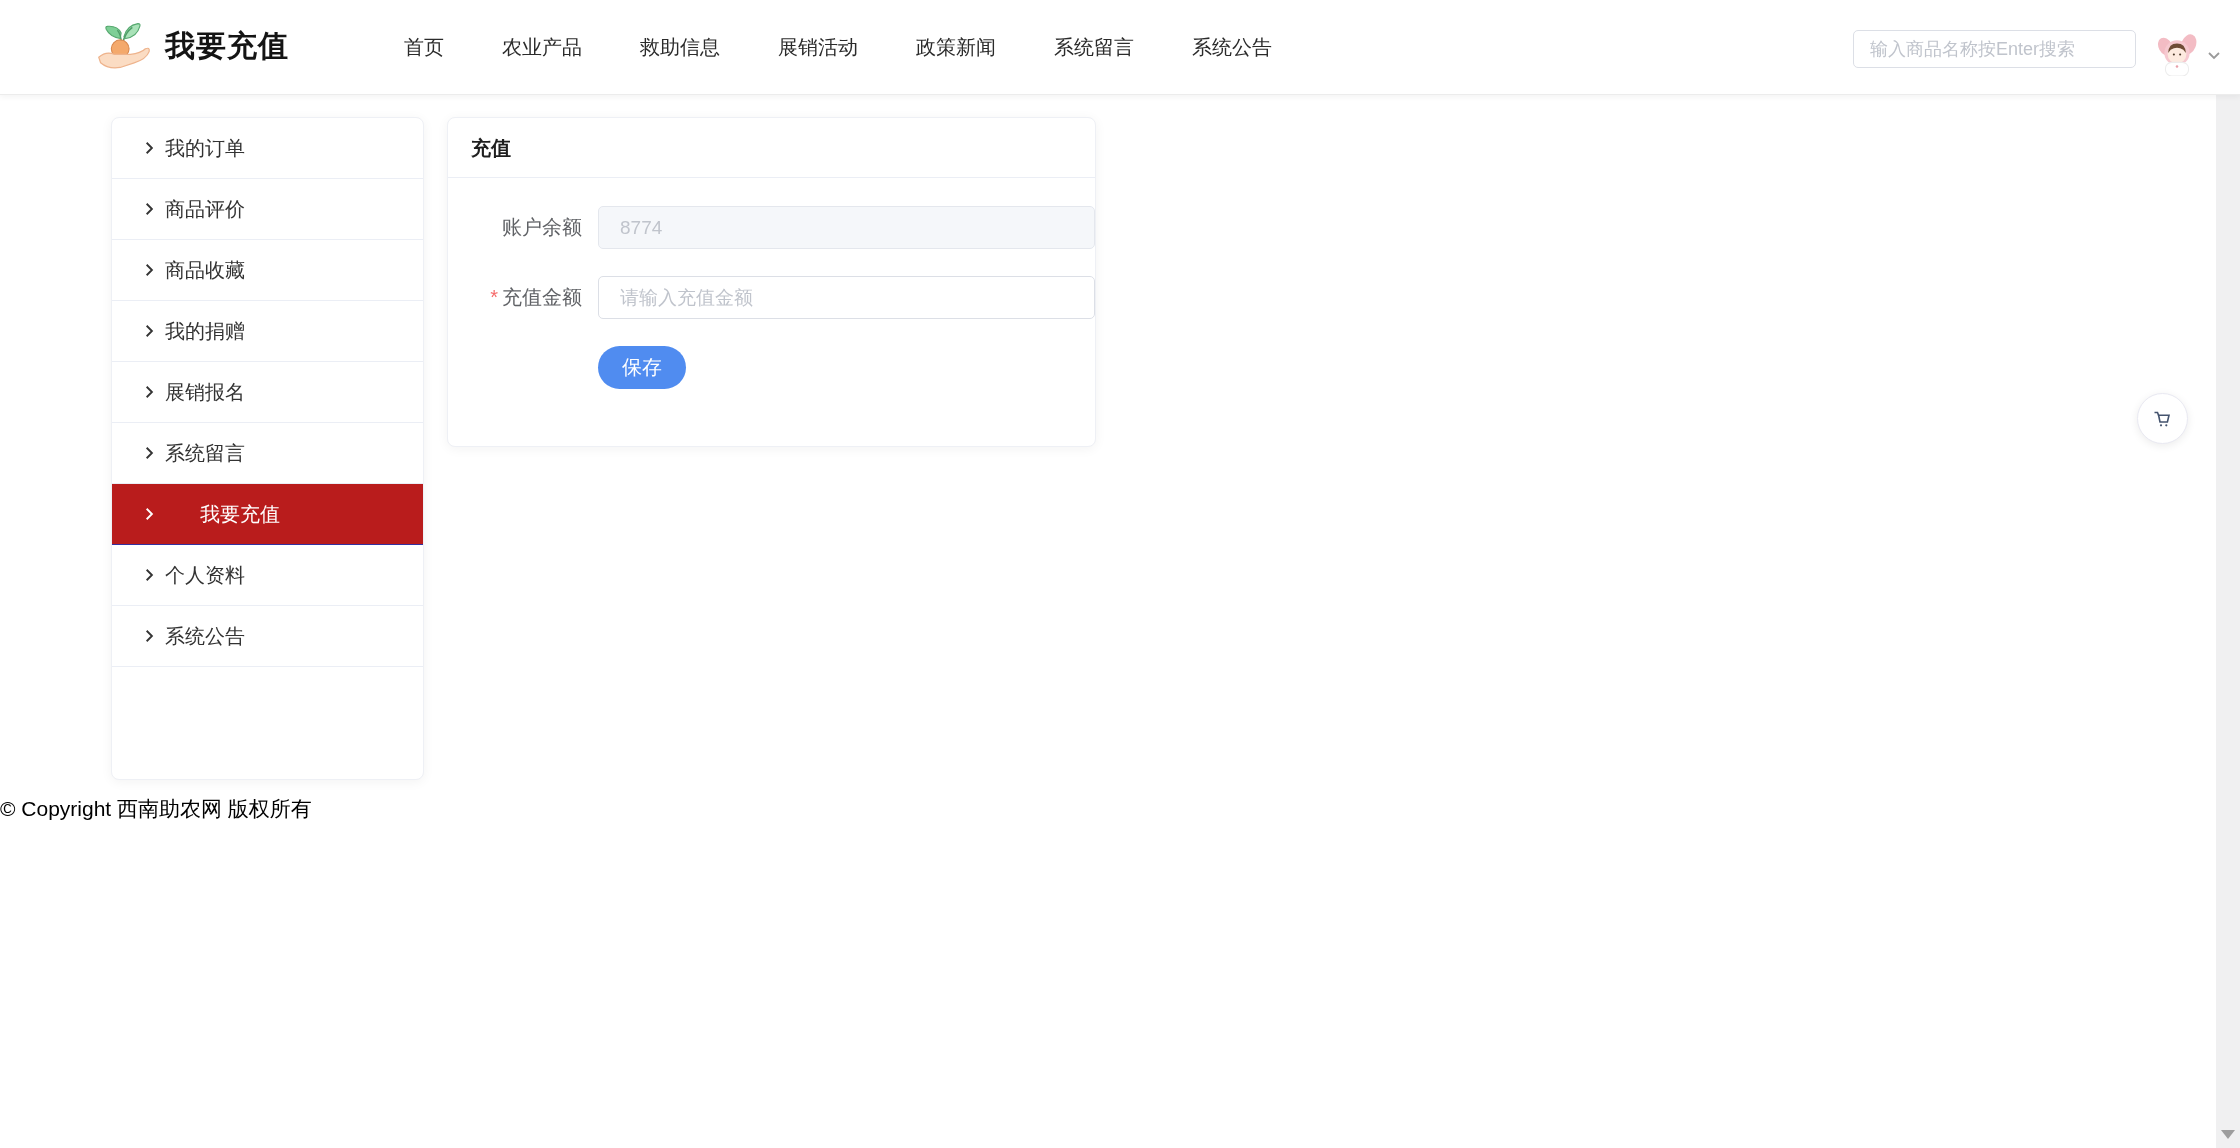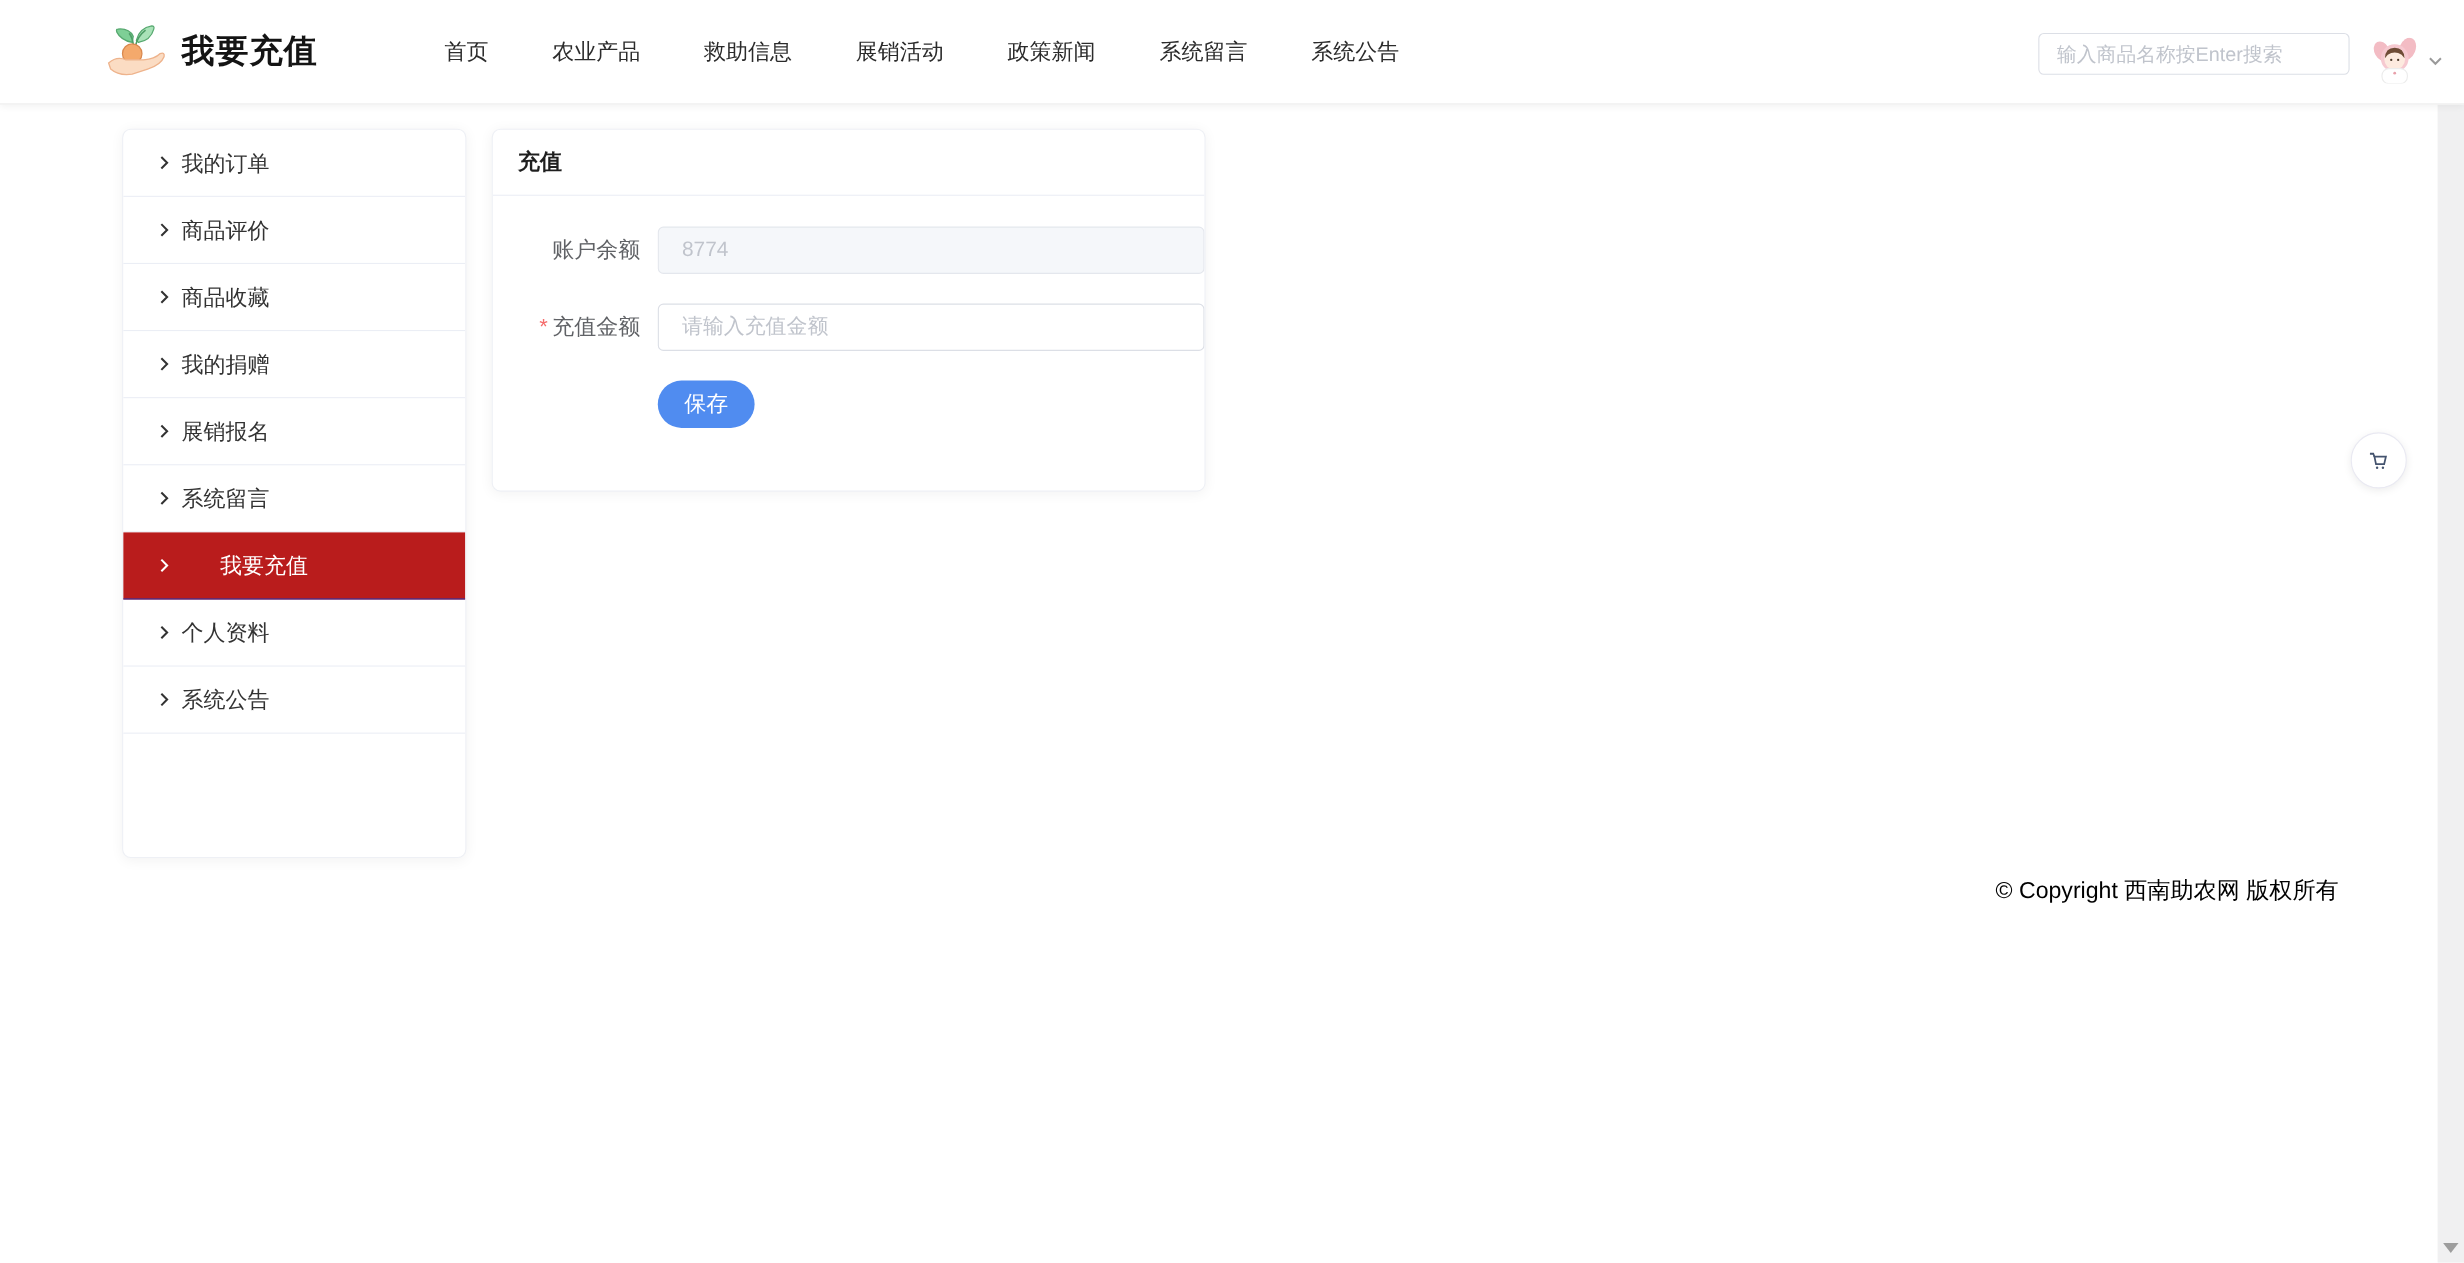--- a/index.html
+++ b/index.html
@@ -70,21 +70,21 @@
   .text-input.is-disabled { background:#f5f7fa; border-color:#e4e7ed; color:#c0c4cc; cursor:not-allowed; }
   .save-btn {
     margin-left:150px; min-width:84px; height:43px; padding:0 24px;
     border:none; border-radius:22px; background:#508cf0; color:#fff;
     font-size:20px; cursor:pointer; font-family:inherit;
   }
 
   
   .footer {
     position:absolute; top:795px; left:0; width:2126px;
-    text-align:right; font-size:21px; color:#000;
+    text-align:left; font-size:21px; color:#000;
   }
 
   
   .cart-fab {
     position:absolute; left:2137px; top:393px; width:51px; height:51px;
     background:#fff; border:1px solid #e9e9f2; border-radius:50%;
     box-shadow:0 2px 8px rgba(0,0,0,.08); display:flex; align-items:center;
     justify-content:center; cursor:pointer; z-index:6;
   }
 

